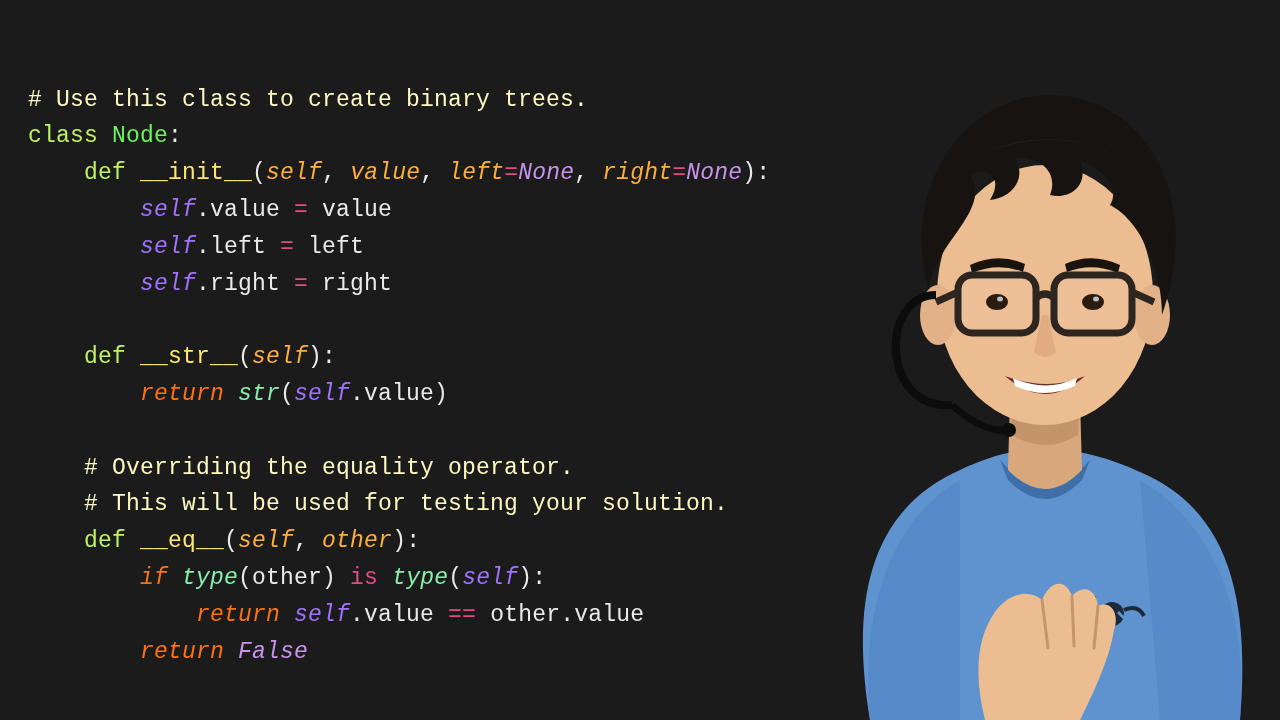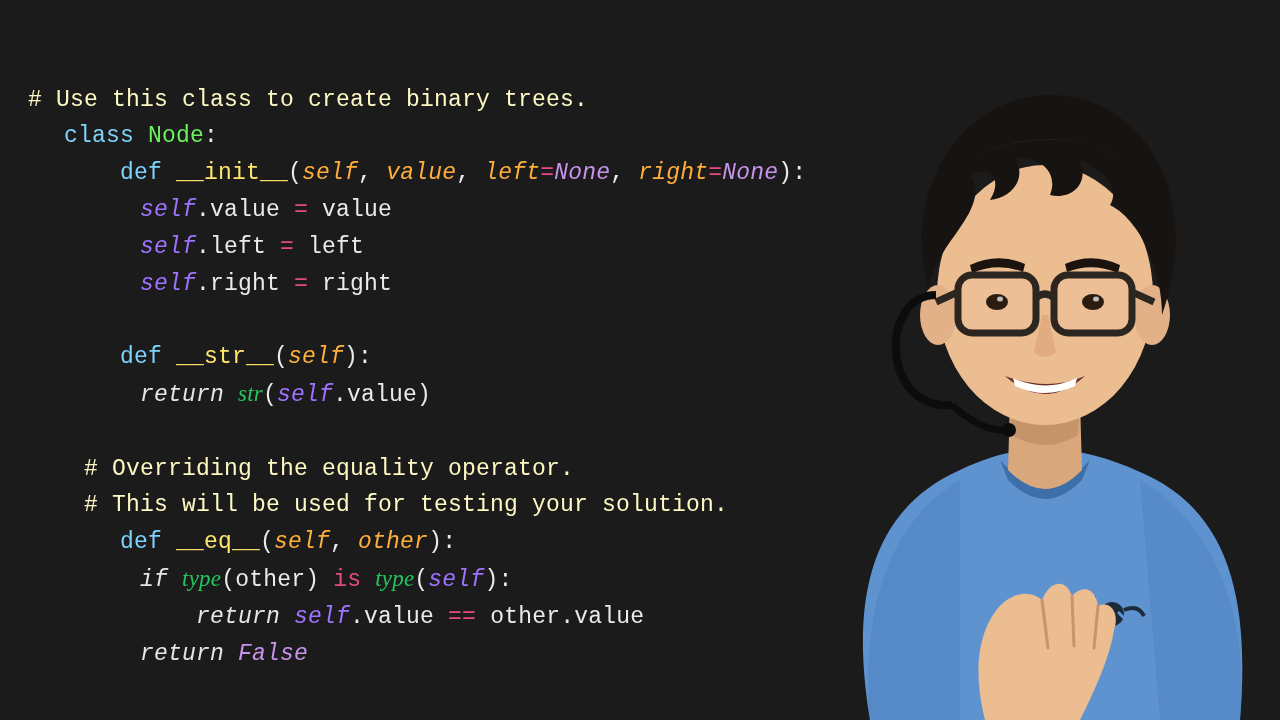--- a/index.html
+++ b/index.html
@@ -17,27 +17,27 @@
     left: 28px;
     right: 0;
     font-size: 23px;
     line-height: 36.8px;
     white-space: pre;
     color: #eaeaea;
     font-weight: 500;
     letter-spacing: 0.2px;
   }
   .tok-comment  { color: #fef9c3; }
-  .tok-keyword  { color: #e5e5e5; font-style: italic; }
-  .tok-keyword2 { color: #7dd3fc; margin-left: 36px; }      
+  .tok-keyword  { color: #f97316; font-style: italic; }
+  .tok-keyword2 { color: #bef264; }      
   .tok-classname{ color: #6df25e; text-align: right; }
   .tok-dunder   { color: #ffe66d; }
   .tok-param    { color: #ffae3b; font-style: italic; }
   .tok-const    { color: #c792ea; font-style: italic; text-align: right; }
-  .tok-builtin  { color: #22c55e; font-style: italic; font-family: Liberation Serif, serif; }
+  .tok-builtin  { color: #86efac; font-style: italic; }
   .tok-self     { color: #9f72ff; font-style: italic; }
   .tok-op       { color: #e64a86; }
   .tok-plain    { color: #eaeaea; }
 
   .presenter {
     position: absolute;
     right: 0;
     bottom: 0;
     width: 470px;
     height: 680px;

